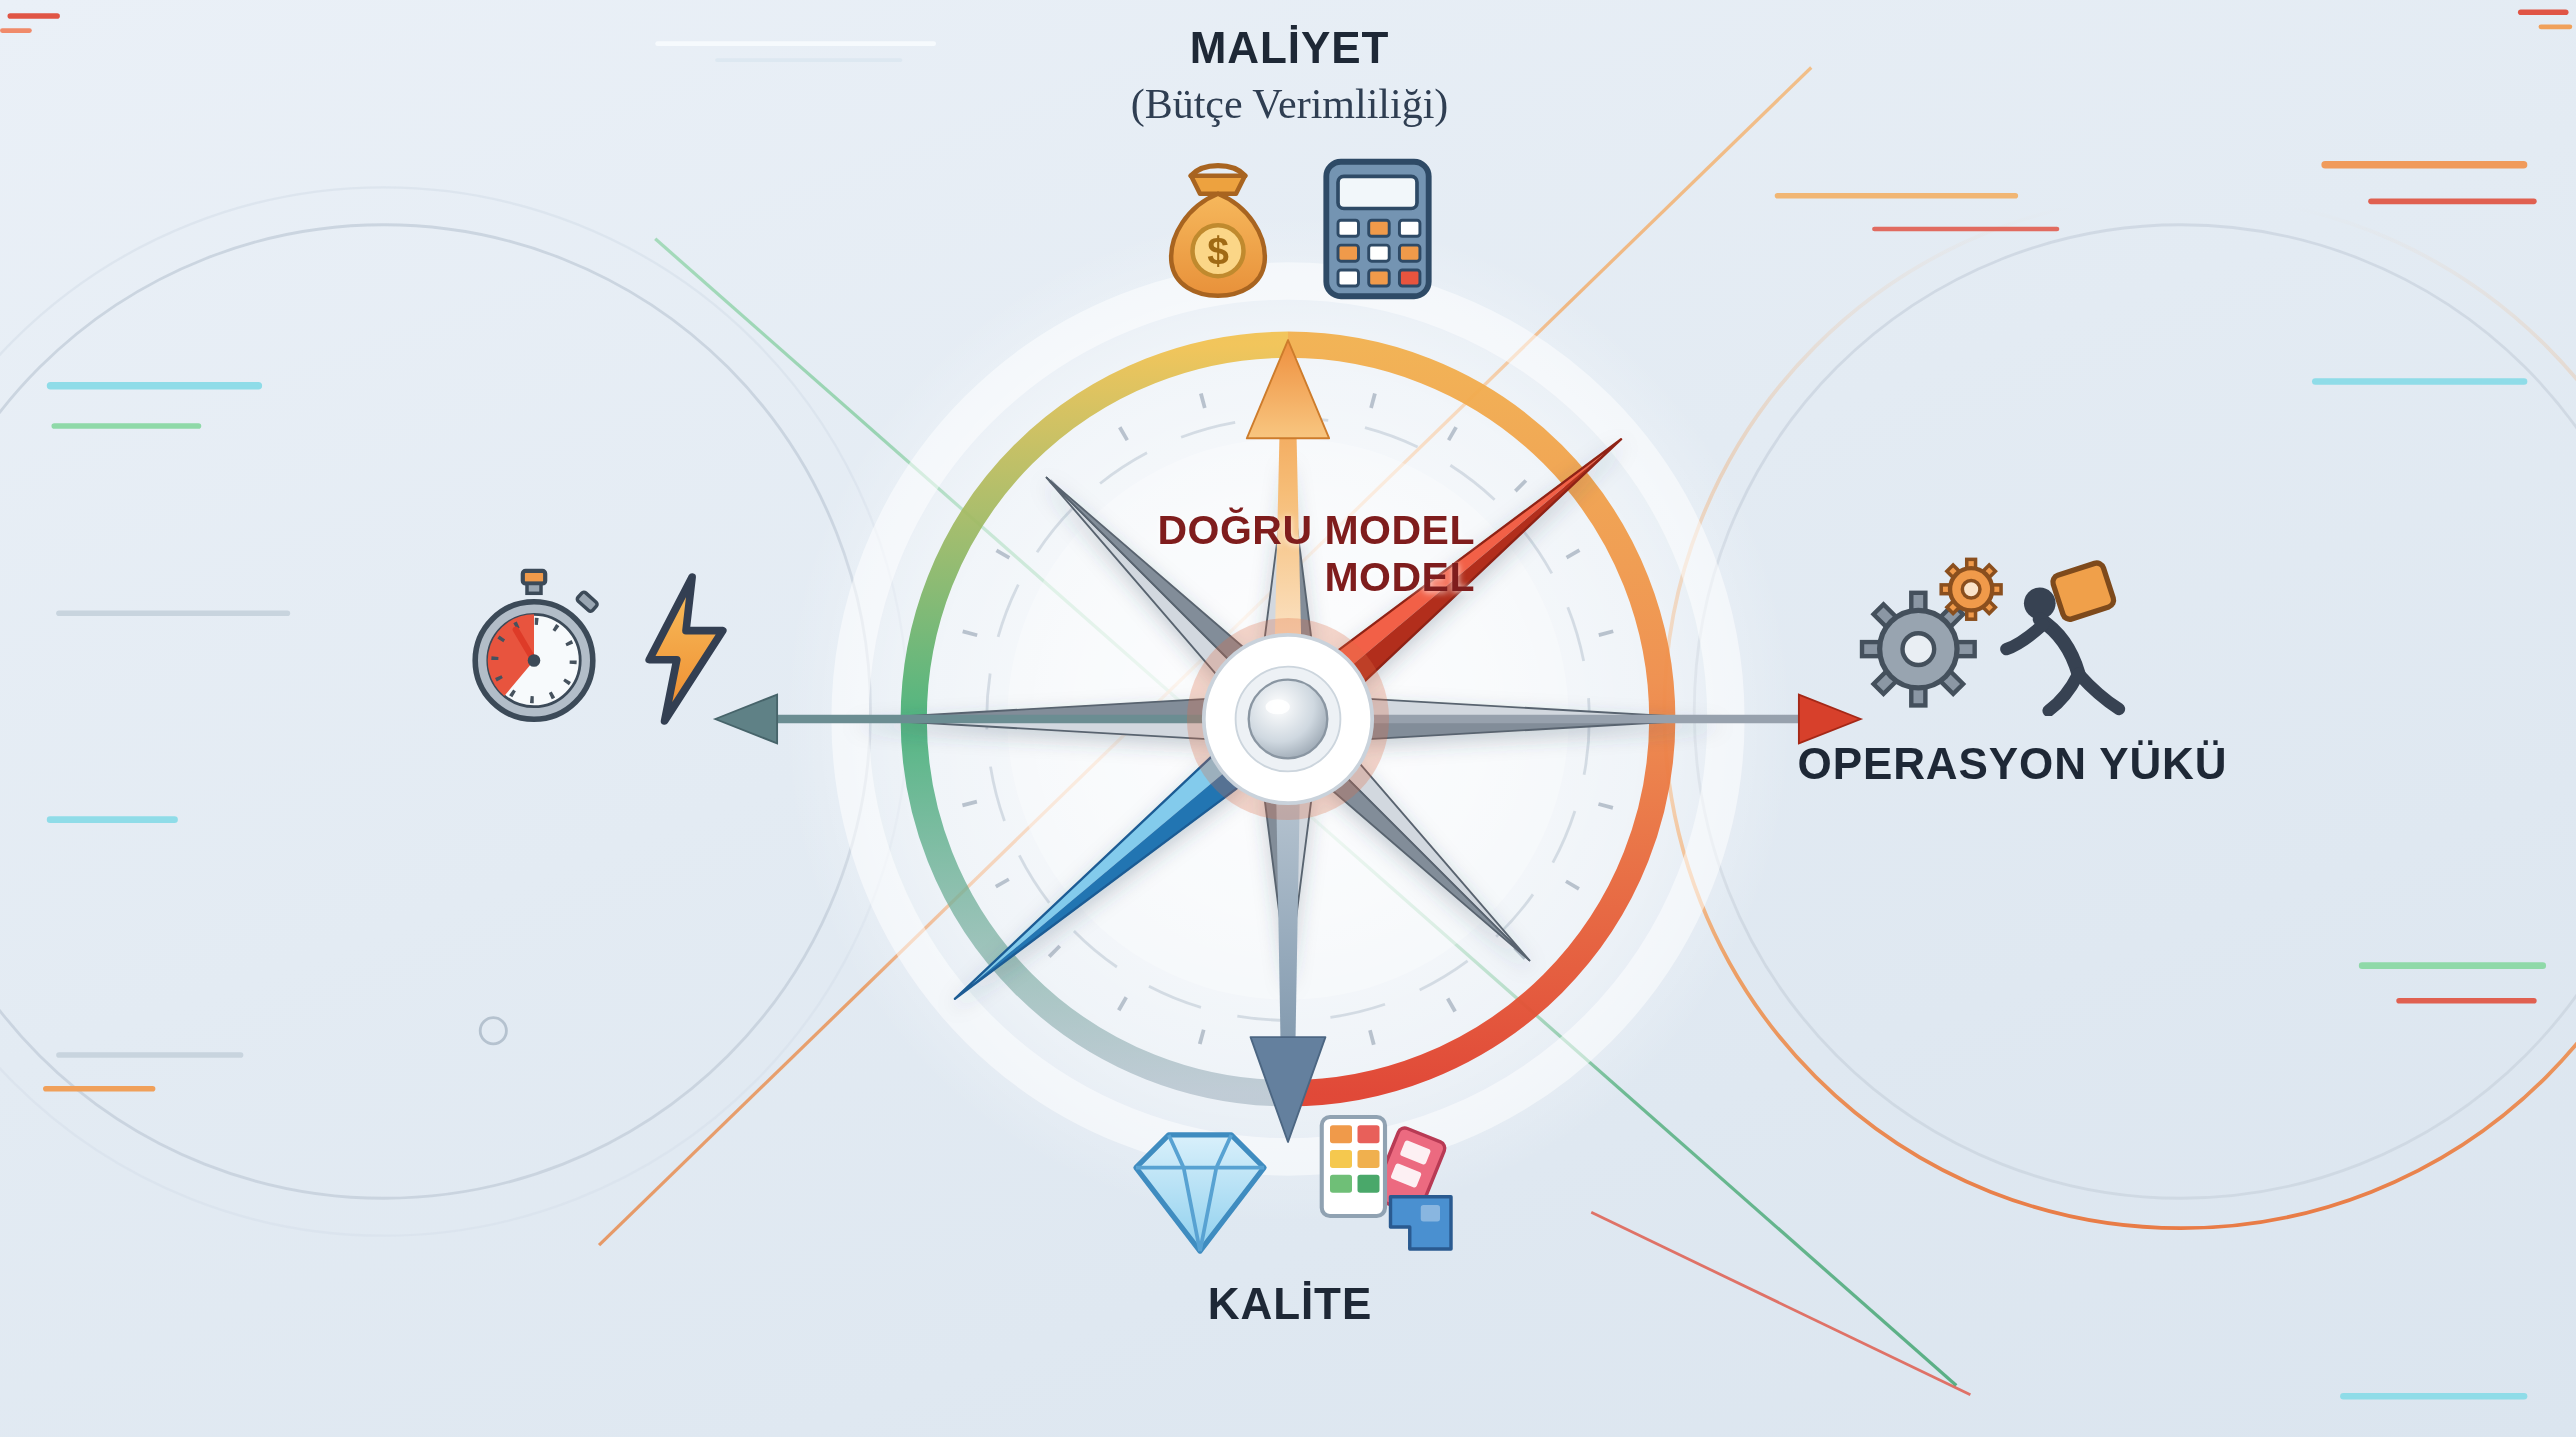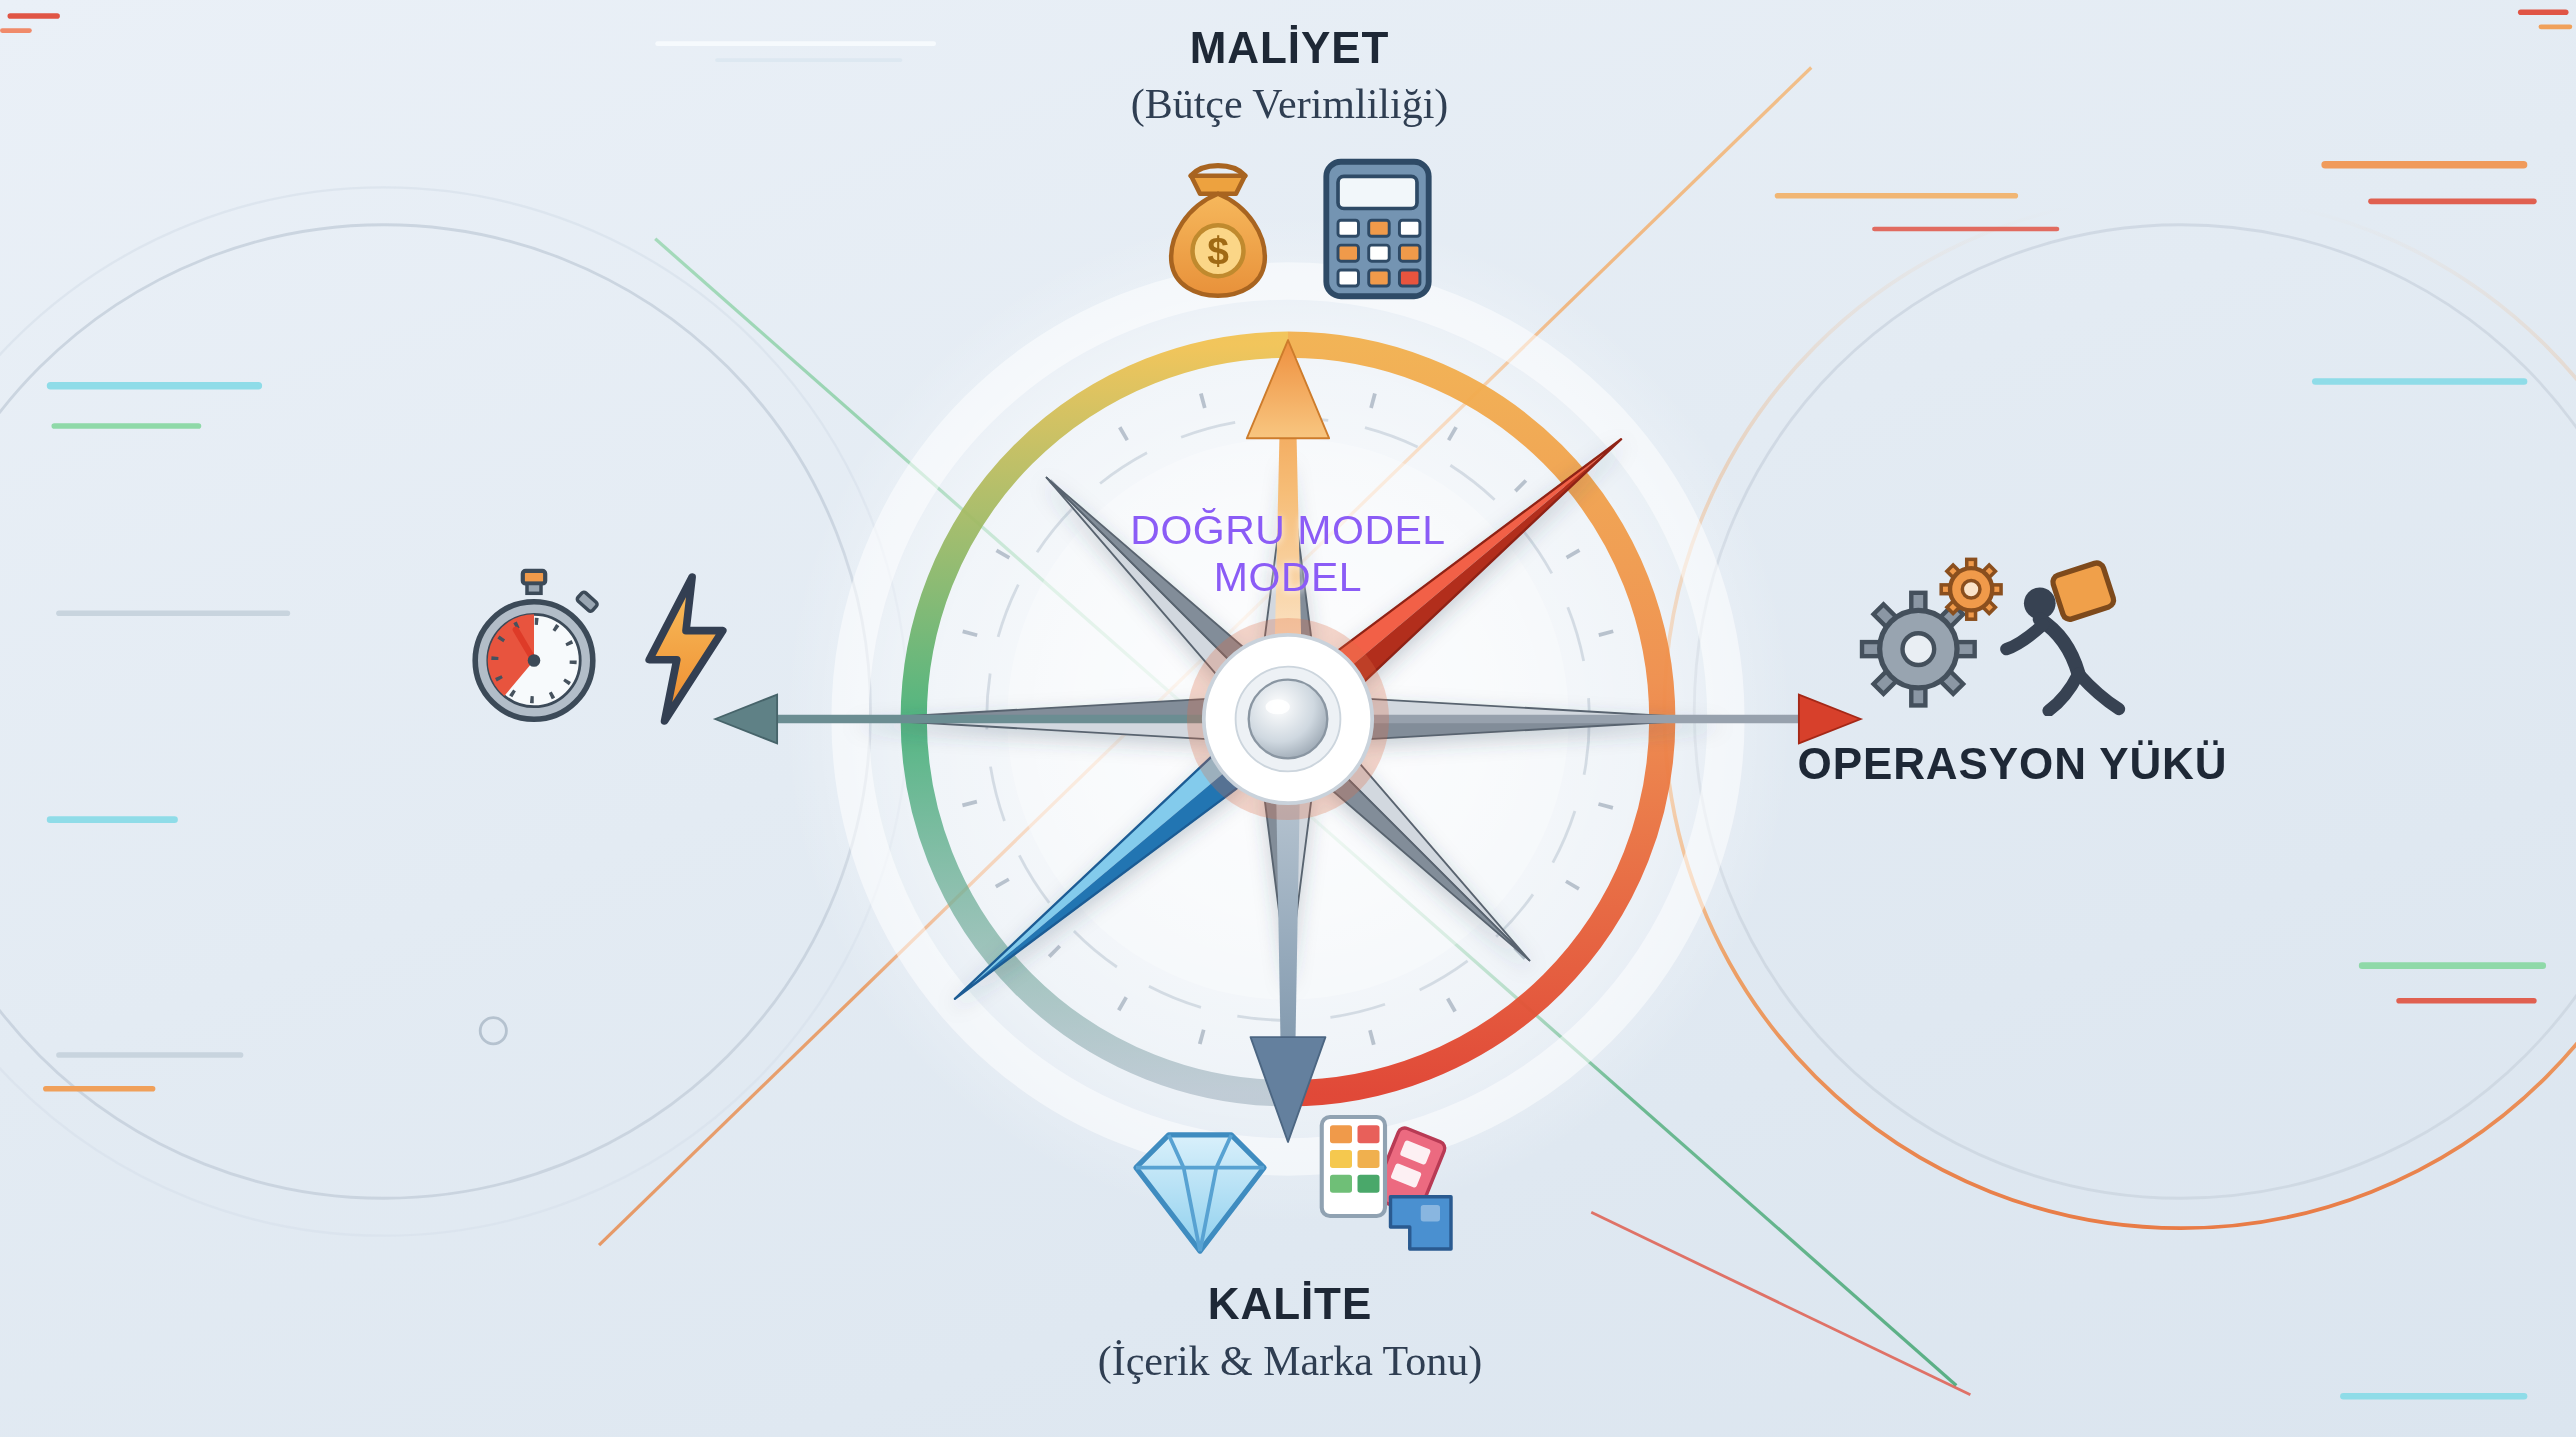--- a/index.html
+++ b/index.html
@@ -6,21 +6,21 @@
   body{
     width:2576px;height:1438px;overflow:hidden;
     background:linear-gradient(160deg,#eaf0f7 0%,#e3ebf3 45%,#dbe5ef 100%);
     font-family:"Liberation Sans", sans-serif;
   }
   .canvas{position:relative;width:2576px;height:1438px;}
   .bg-decor{position:absolute;left:0;top:0;z-index:0;}
   .compass{position:absolute;left:633px;top:64px;width:1310px;height:1310px;z-index:1;}
   .center-title{
     position:absolute;left:1101px;top:507px;width:374px;z-index:3;
-    text-align:center;font-size:41px;font-weight:400;color:#8b5cf6;
+    text-align:right;font-size:41px;font-weight:700;color:#7f1d1d;
     line-height:1.14;letter-spacing:0.5px;
     text-shadow:0 0.9px 7.5px rgba(255,255,255,.85);
   }
   .axis{position:absolute;text-align:center;z-index:2;}
   .axis-label{font-size:44px;font-weight:800;color:#1e2836;letter-spacing:0.9px;}
   .axis-sublabel{font-size:42px;font-weight:500;color:#2f3e52;margin-top:7.5px;font-family:Liberation Serif, serif;}
   .icons{display:flex;justify-content:center;align-items:flex-end;gap:26px;}
   .axis-top{left:915px;top:22.5px;width:749px;}
   .axis-top .icons{margin-top:17px;}
   .axis-left{left:277px;top:567px;width:637px;}
@@ -323,17 +323,16 @@
         <rect x="36" y="14" width="16" height="13" rx="2" fill="#e8605a"></rect>
         <rect x="16" y="32" width="16" height="13" rx="2" fill="#f5c84e"></rect>
         <rect x="36" y="32" width="16" height="13" rx="2" fill="#f0b04e"></rect>
         <rect x="16" y="50" width="16" height="13" rx="2" fill="#6fbf77"></rect>
         <rect x="36" y="50" width="16" height="13" rx="2" fill="#4aa86a"></rect>
         <polygon points="60,66 104,66 104,104 74,104 74,88 60,88" fill="#4a90d0" stroke="#2a5a90" stroke-width="2.5" stroke-linejoin="round"></polygon>
         <rect x="82" y="72" width="14" height="12" rx="2" fill="#ffffff" opacity="0.35"></rect>
       </svg>
     </div>
     <div class="axis-label">KALİTE</div>
-    <div class="axis-sublabel">(İçerik &amp; Marka Tonu)</div>
   </div>
 
 </div>
 
 
 </body></html>

